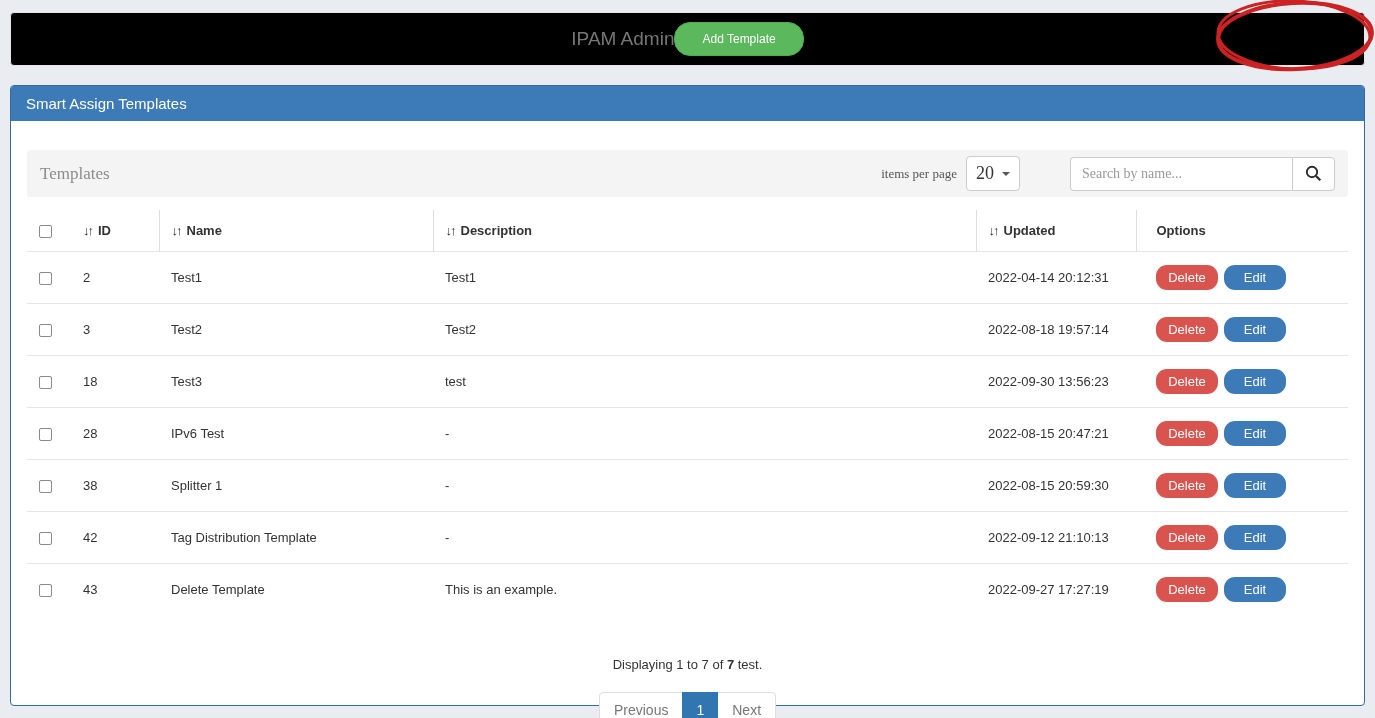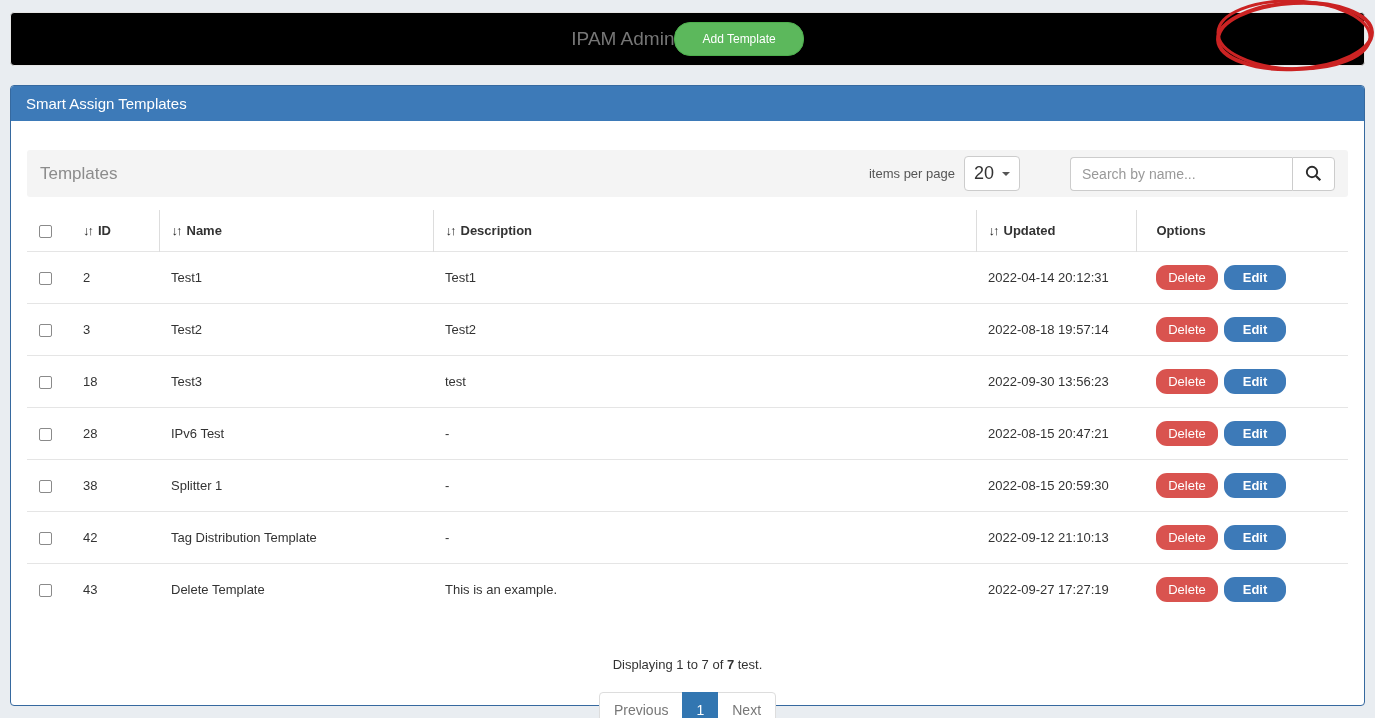--- a/index.html
+++ b/index.html
@@ -72,20 +72,21 @@
   
   .toolbar {
     margin-top: 14px;
     background: #f4f4f4;
     border-radius: 3px;
     height: 47px;
     display: flex;
     align-items: center;
     justify-content: space-between;
     padding: 0 13px;
+    font-family: Liberation Serif, serif;
   }
   .toolbar-title { font-size: 17px; color: #8c8c8c; }
   .toolbar-right { display: flex; align-items: center; }
   .ipp-label { font-size: 13px; color: #555; margin-right: 9px; }
   .select-box {
     display: flex; align-items: center; gap: 8px;
     background: #fff;
     border: 1px solid #ccc;
     border-radius: 4px;
     padding: 6px 9px;
@@ -165,21 +166,21 @@
     border: none;
     font-size: 13px;
     font-family: inherit;
     padding: 5px 0;
     width: 62px;
     border-radius: 11px;
     cursor: pointer;
     text-align: center;
   }
   .btn-delete { background: var(--delete_red, #d9534f); margin-right: 6px; }
-  .btn-edit   { background: var(--blue, #3d7ab8); font-weight: bold; }
+  .btn-edit   { background: var(--blue, #3d7ab8); }
 
   
   .displaying {
     text-align: center;
     margin-top: 42px;
     font-size: 13px;
     color: #333;
   }
   .pagination {
     display: flex;

